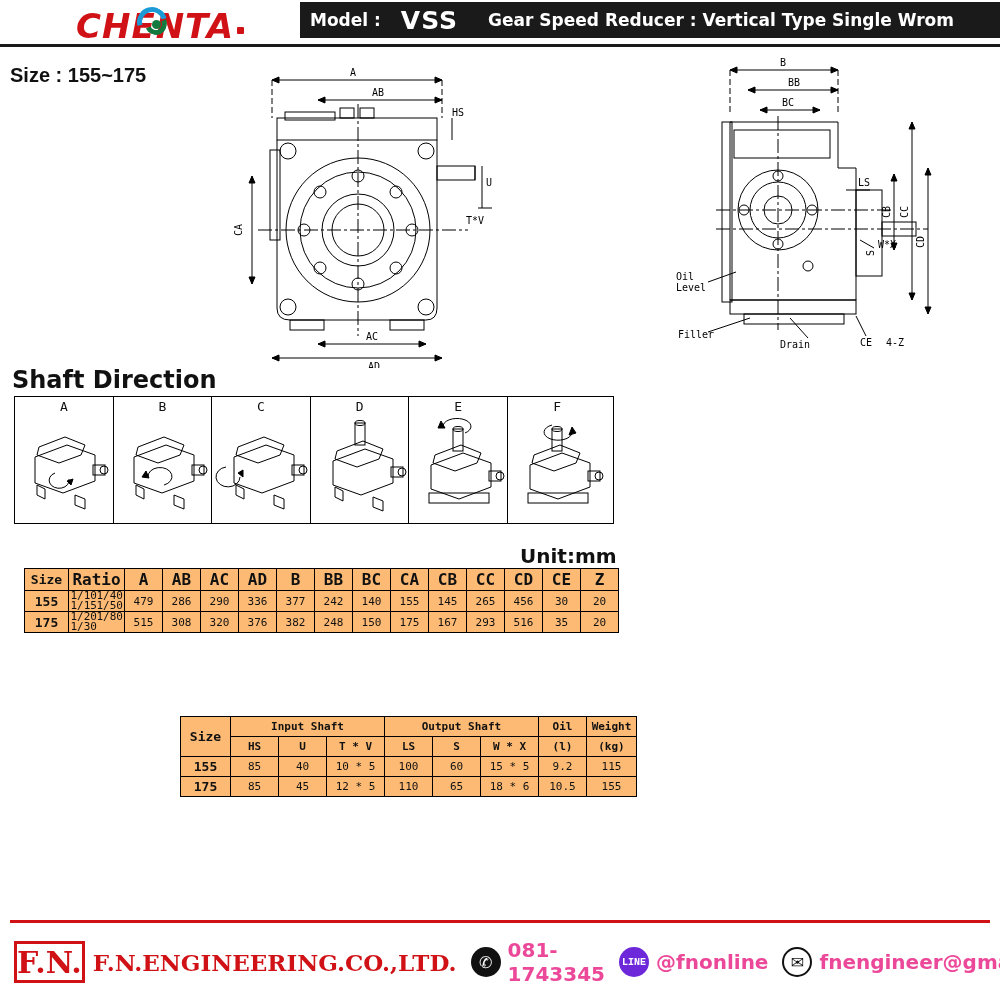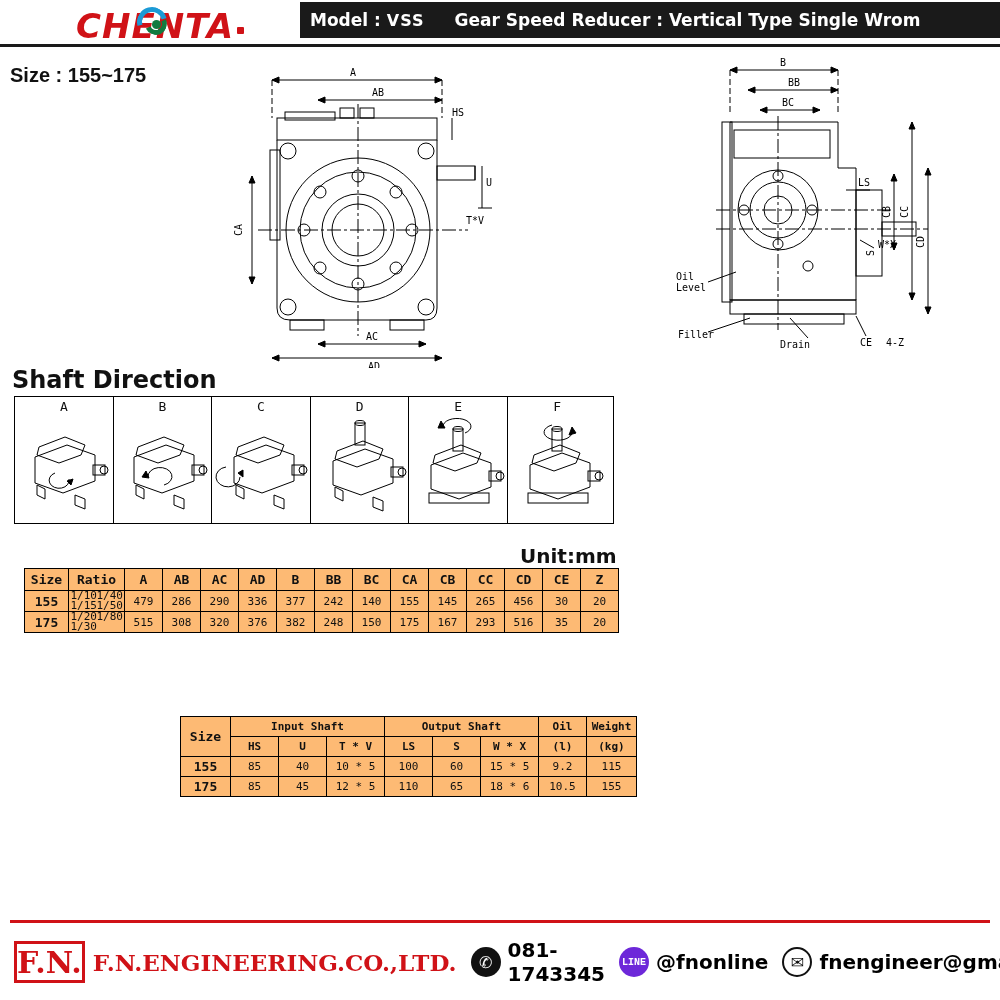--- a/index.html
+++ b/index.html
@@ -50,21 +50,21 @@
   }
 
   .title-bar {
     position:absolute; left:300px; top:2px; width:700px; height:36px;
     background:#1a1a1a; color:#fff;
     display:flex; align-items:center;
     padding-left:10px;
     font-family:"DejaVu Sans", sans-serif;
   }
   .title-bar .t-model { font-size:17px; font-weight:bold; }
-  .title-bar .t-vss { font-size:16px; font-weight:bold; margin-left:6px; letter-spacing:1px;}
+  .title-bar .t-vss { font-size:25px; font-weight:bold; margin-left:20px; letter-spacing:1px;}
   .title-bar .t-desc { font-size:17px; font-weight:bold; margin-left:30px; }
   .header-rule {
     position:absolute; left:0; top:44px; width:1000px; height:3px; background:#1a1a1a;
   }
 
   .size-label {
     position:absolute; left:10px; top:64px;
     font-family:Liberation Sans, sans-serif;
     font-size:20px; font-weight:bold;
   }
@@ -104,21 +104,21 @@
     font-family:"DejaVu Sans Mono", monospace;
     background:#fdba74;
   }
   table.dim th, table.dim td {
     border:1px solid #000;
     text-align:center;
     font-size:11px;
     padding:0;
   }
   #table-main { left:24px; top:568px; }
-  #table-main th { height:22px; font-weight:bold; font-size:13px; }
+  #table-main th { height:22px; font-weight:bold; font-size:16px; }
   #table-main td { height:20px; }
   #table-main .size-col { width:44px; font-size:13px; font-weight:bold; }
   #table-main .ratio-col { width:56px; }
   #table-main .num-col { width:38px; }
   .ratio-cell {
     font-size:9px; line-height:10px; padding:1px 2px; text-align:left;
   }
   .ratio-cell span { display:inline-block; width:26px; }
 
   #table-spec { left:180px; top:716px; }
@@ -154,21 +154,21 @@
   .f-icon-circle {
     width:30px; height:30px; border-radius:50%;
     display:inline-flex; align-items:center; justify-content:center;
     color:#fff; font-size:16px; margin-left:14px; flex:none;
   }
   .phone-ic { background:#111; }
   .line-ic { background:#6d28d9; font-size:10px; font-weight:bold; font-family:Liberation Mono, monospace;}
   .mail-ic { background:#fff; color:#111; border:2px solid #111; }
   .f-text {
     margin-left:7px;
-    font-family:"DejaVu Sans", sans-serif; font-weight:bold; font-size:20px; color:#000000;
+    font-family:"DejaVu Sans", sans-serif; font-weight:bold; font-size:20px; color:#ec4899;
   }
 </style>
 </head>
 <body>
 
 <div class="header">
   <div class="logo-wrap">
     <div class="logo-mark">
       <div class="arc1"></div>
         <div class="arc2"></div>

